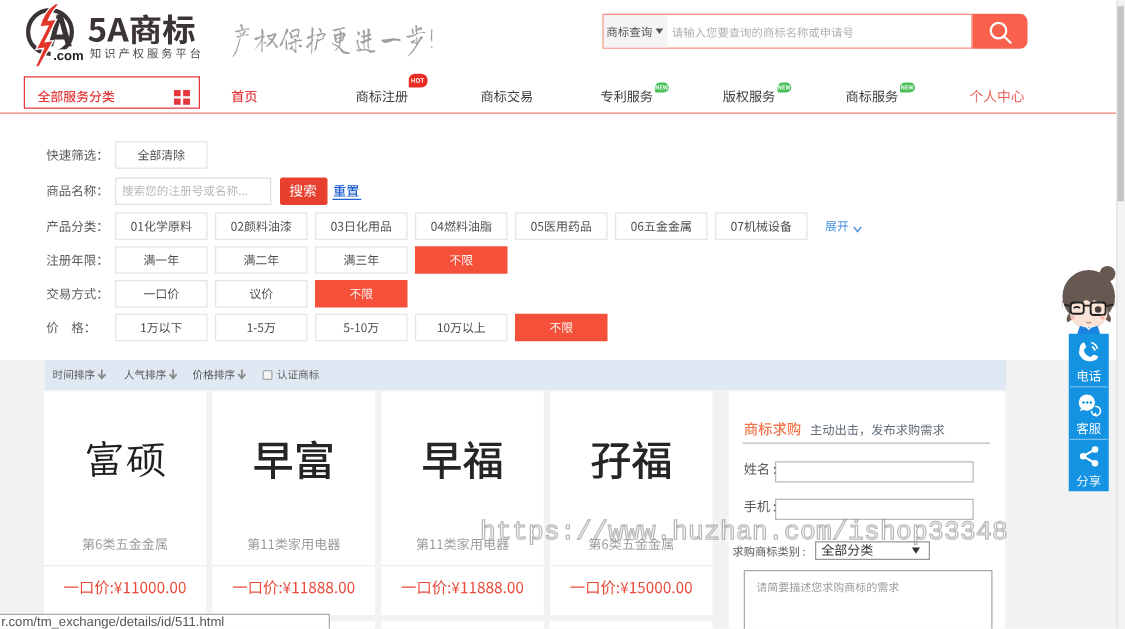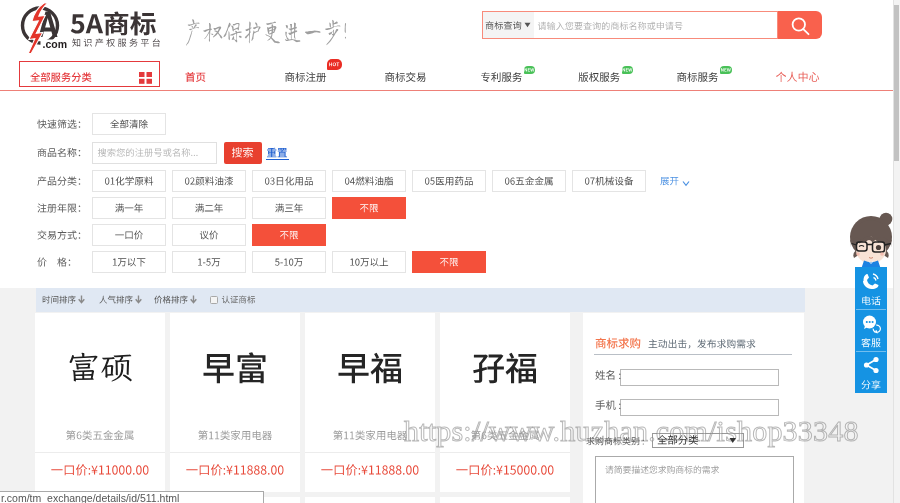--- a/index.html
+++ b/index.html
@@ -77,21 +77,21 @@
 <div class="abs" style="left:305px;top:497px;width:130px;height:6px;background:#fff"></div>
 <div class="abs" style="left:440px;top:497px;width:130px;height:6px;background:#fff"></div>
 
 <div class="abs" style="left:583px;top:313px;width:221px;height:190px;background:#fff"></div>
 <div class="abs" style="left:594px;top:353.5px;width:198px;height:1px;background:#b9bfc6"></div>
 <div class="abs" style="left:620px;top:369px;width:159px;height:17px;border:1px solid #b9b9b9;background:#fff"></div>
 <div class="abs" style="left:620px;top:399px;width:159px;height:17px;border:1px solid #b9b9b9;background:#fff"></div>
 <div class="abs" style="left:652px;top:433px;width:92px;height:15px;border:1px solid #999;background:#fff"></div>
 <div class="abs" style="left:595px;top:456px;width:199px;height:62px;border:1px solid #aaa;background:#fff"></div>
 
-<div class="abs" style="left:404px;top:416px;font-family:Liberation Serif, serif;font-size:30px;line-height:1;color:rgba(255,255,255,0.25);-webkit-text-stroke:1px rgba(125,125,125,0.55);letter-spacing:0.2px;white-space:nowrap">https://www.huzhan.com/ishop33348</div>
+<div class="abs" style="left:384px;top:416px;font-family:Liberation Mono, monospace;font-size:21px;line-height:1;color:rgba(255,255,255,0.25);-webkit-text-stroke:1px rgba(125,125,125,0.55);letter-spacing:0.2px;white-space:nowrap">https://www.huzhan.com/ishop33348</div>
 
 <svg class="abs" style="left:848px;top:210px" width="48" height="58" viewBox="0 0 48 58">
 <circle cx="38" cy="9" r="6.3" fill="#675852"></circle>
 <ellipse cx="23" cy="27" rx="21" ry="21" fill="#675852"></ellipse>
 <path d="M8 40 Q4 44 6 48 L12 44 Z" fill="#675852"></path>
 <path d="M38 40 Q42 44 40 48 L34 44 Z" fill="#675852"></path>
 <ellipse cx="23" cy="40" rx="15" ry="13.5" fill="#f8e3d6"></ellipse>
 <path d="M2 38 Q2 12 23 10 Q44 12 44 38 L44 30 Q40 34 34 32.5 Q27 31 23 26 Q19 31 12 32.5 Q6 34 2 30 Z" fill="#675852"></path>
 <path d="M4 33 Q8 27 13 32 M16 31 Q21 25 26 31 M29 31 Q34 26 40 33" stroke="#675852" stroke-width="4" fill="none"></path>
 <rect x="8.5" y="32" width="10.5" height="9" rx="2.5" fill="none" stroke="#222" stroke-width="1.5"></rect>

